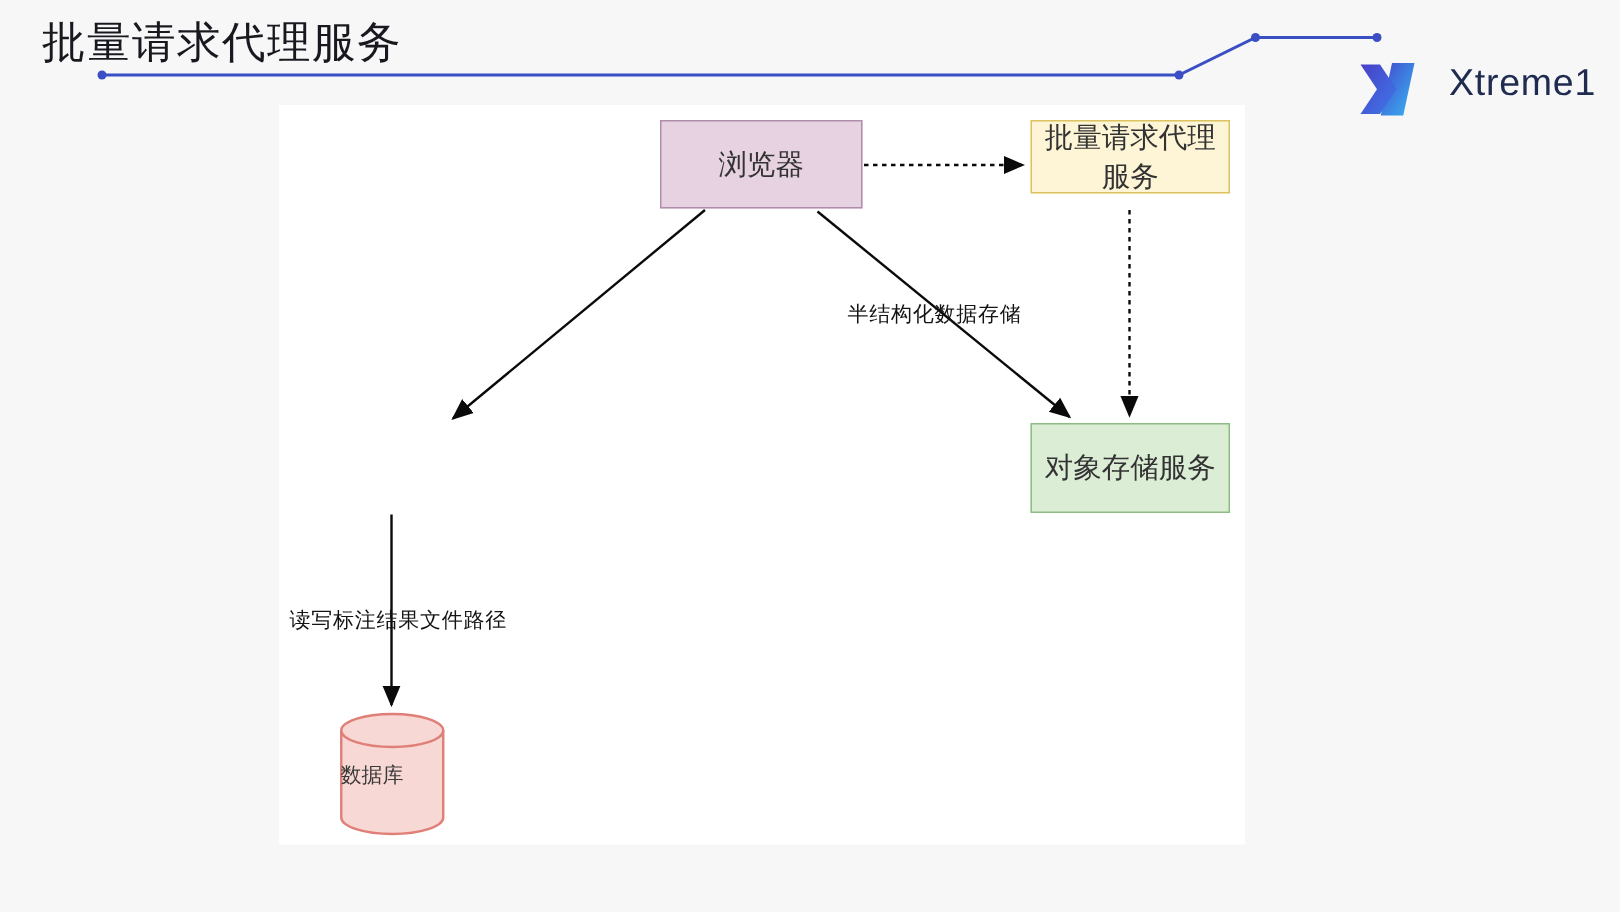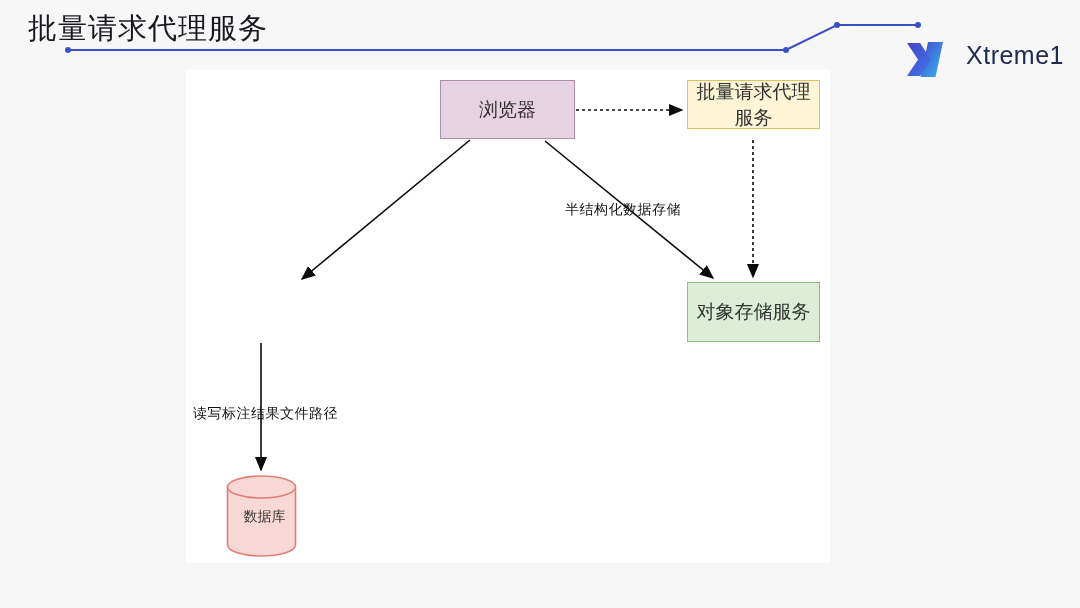--- a/index.html
+++ b/index.html
@@ -61,21 +61,21 @@
     font-size:19px;color:#333;
     border:1.5px solid;
     text-align:center;
   }
   .node-browser{left:254px;top:10px;width:135px;height:59px;background:var(--browser-fill);border-color:var(--browser-stroke);}
   .node-proxy{left:501px;top:10px;width:133px;height:49px;background:var(--proxy-fill);border-color:var(--proxy-stroke);}
   .node-api{left:7px;top:213px;width:135px;height:59px;background:var(--api-fill);border-color:var(--api-stroke);}
   .node-storage{left:501px;top:212px;width:133px;height:60px;background:var(--storage-fill);border-color:var(--storage-stroke);}
   .db-label{
     position:absolute;left:41px;top:438px;width:75px;
-    text-align:center;font-size:14px;color:#3a3a3a;
+    text-align:left;font-size:14px;color:#3a3a3a;
   }
   .edge-label{
     position:absolute;
     font-size:14px;color:#141414;
     white-space:nowrap;
     letter-spacing:0.5px;
   }
   .edge-label-1{left:96px;top:131px;}
   .edge-label-2{left:379px;top:131px;}
   .edge-label-3{left:7px;top:335px;}

